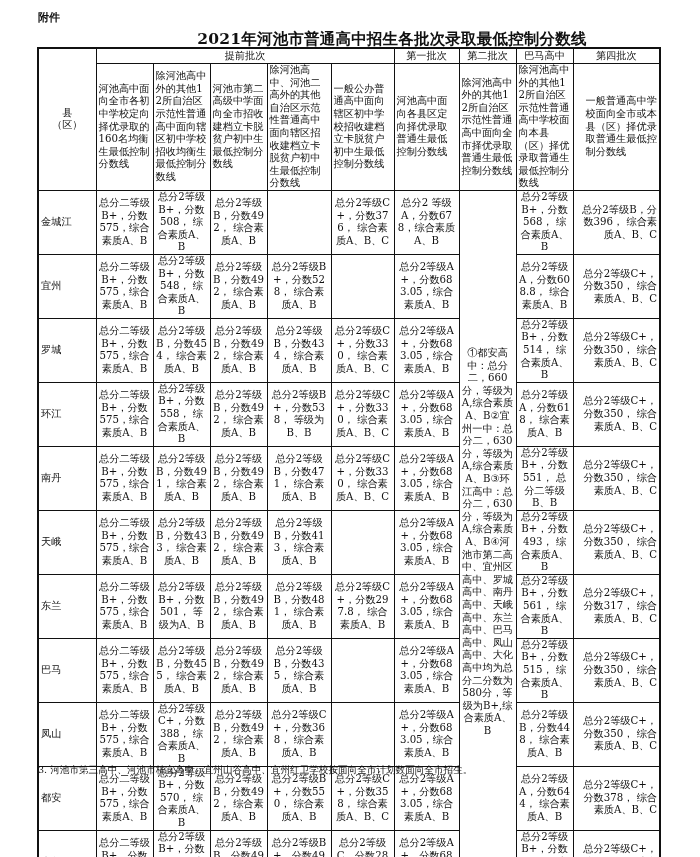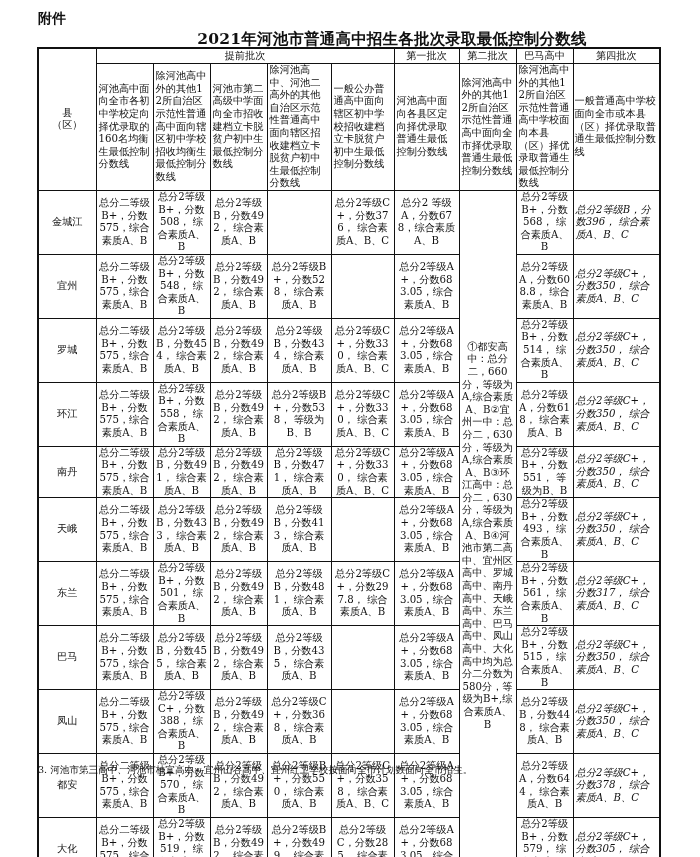--- a/index.html
+++ b/index.html
@@ -1,30 +1,30 @@
 <!DOCTYPE html>
 <html><head>
 <meta charset="utf-8">
 <style>
   html, body { margin: 0; padding: 0; background: #ffffff; }
   body { width: 700px; height: 857px; position: relative; overflow: hidden;
          font-family: "DejaVu Serif", "Liberation Serif", serif; color: #111; }
-  .attach { position: absolute; left: 38px; top: 10px; font-size: 14px; font-weight: bold; }
+  .attach { position: absolute; left: 38px; top: 10px; font-size: 11px; font-weight: bold; }
   .title { position: absolute; left: 0; width: 700px; top: 29px; text-align: center;
            font-size: 15.5px; font-weight: bold; letter-spacing: 0.2px; padding-left: 42px; }
   table.grid { position: absolute; left: 37px; top: 47px; border-collapse: collapse;
                table-layout: fixed; width: 622px; border: 2px solid #111; }
   table.grid td { border: 1.5px solid #111; padding: 0 2px; vertical-align: middle;
                   font-size: 10.2px; line-height: 12.6px; word-break: break-all; }
   .h1 td { height: 14px; text-align: center; font-size: 9.5px; line-height: 12px; }
   .h2 td { height: 102px; text-align: left; font-size: 9.6px; line-height: 12.2px; vertical-align: middle; }
   td.county-head { text-align: center; font-size: 10.5px; line-height: 14px; }
-  td.county { text-align: center; font-size: 11px; height: 50px; }
+  td.county { text-align: left; font-size: 11px; height: 50px; }
   td.cell { text-align: center; }
-  td.wide { text-align: left; font-style: italic; }
+  td.wide { text-align: right; }
   td.merged { text-align: center; vertical-align: top; padding-top: 16px; font-size: 10.2px; line-height: 12.4px; }
   .notes { position: absolute; left: 38px; top: 764px; width: 600px; font-size: 9.6px; line-height: 12.5px; }
   .notes p { margin: 0; }
   .notes .n1 { margin-bottom: 14px; }
 </style>
 </head>
 <body>
 
 <div class="attach">附件</div>
 <div class="title">2021年河池市普通高中招生各批次录取最低控制分数线</div>
@@ -54,21 +54,21 @@
     </tr>
     <tr class="h2">
       <td>河池高中面向全市各初中学校定向择优录取的160名均衡生最低控制分数线</td>
       <td>除河池高中外的其他12所自治区示范性普通高中面向辖区初中学校招收均衡生最低控制分数线</td>
       <td>河池市第二高级中学面向全市招收建档立卡脱贫户初中生最低控制分数线</td>
       <td>除河池高中、河池二高外的其他自治区示范性普通高中面向辖区招收建档立卡脱贫户初中生最低控制分数线</td>
       <td>一般公办普通高中面向辖区初中学校招收建档立卡脱贫户初中生最低控制分数线</td>
       <td>河池高中面向各县区定向择优录取普通生最低控制分数线</td>
       <td>除河池高中外的其他12所自治区示范性普通高中面向全市择优录取普通生最低控制分数线</td>
       <td>除河池高中外的其他12所自治区示范性普通高中学校面向本县（区）择优录取普通生最低控制分数线</td>
-      <td style="padding-left:1px">一般普通高中学校面向全市或本县（区）择优录取普通生最低控制分数线</td>
+      <td style="padding-left:12px">一般普通高中学校面向全市或本县（区）择优录取普通生最低控制分数线</td>
     </tr>
   <tr>
         <td class="county">金城江</td>
         <td class="cell">总分二等级B+，分数575，综合素质A、B</td>
         <td class="cell">总分2等级B+，分数508， 综合素质A、B</td>
         <td class="cell">总分2等级B，分数492， 综合素质A、B</td>
         <td class="cell"></td>
         <td class="cell">总分2等级C+，分数376， 综合素质A、B、C</td>
         <td class="cell">总分2 等级A，分数678，综合素质A、B</td>
         <td class="merged" rowspan="11">①都安高中：总分二，660分，等级为A,综合素质A、B②宜州一中：总分二，630分，等级为A,综合素质A、B③环江高中：总分二，630分，等级为A,综合素质A、B④河池市第二高中、宜州区高中、罗城高中、南丹高中、天峨高中、东兰高中、巴马高中、凤山高中、大化高中均为总分二分数为580分，等级为B+,综合素质A、B</td>
@@ -109,38 +109,38 @@
         <td class="wide">总分2等级C+，分数350， 综合素质A、B、C</td>
       </tr>
       <tr>
         <td class="county">南丹</td>
         <td class="cell">总分二等级B+，分数575，综合素质A、B</td>
         <td class="cell">总分2等级B，分数491， 综合素质A、B</td>
         <td class="cell">总分2等级B，分数492， 综合素质A、B</td>
         <td class="cell">总分2等级B，分数471， 综合素质A、B</td>
         <td class="cell">总分2等级C+，分数330， 综合素质A、B、C</td>
         <td class="cell">总分2等级A+，分数683.05，综合素质A、B</td>
-        <td class="cell">总分2等级B+，分数551， 等级为B、B</td>
+        <td class="cell">总分2等级B+，分数551， 总分二等级B、B</td>
         <td class="wide">总分2等级C+，分数350， 综合素质A、B、C</td>
       </tr>
       <tr>
         <td class="county">天峨</td>
         <td class="cell">总分二等级B+，分数575，综合素质A、B</td>
         <td class="cell">总分2等级B，分数433， 综合素质A、B</td>
         <td class="cell">总分2等级B，分数492， 综合素质A、B</td>
         <td class="cell">总分2等级B，分数413， 综合素质A、B</td>
         <td class="cell"></td>
         <td class="cell">总分2等级A+，分数683.05，综合素质A、B</td>
         <td class="cell">总分2等级B+，分数493， 综合素质A、B</td>
         <td class="wide">总分2等级C+，分数350， 综合素质A、B、C</td>
       </tr>
       <tr>
         <td class="county">东兰</td>
         <td class="cell">总分二等级B+，分数575，综合素质A、B</td>
-        <td class="cell">总分2等级B+，分数501， 综合素质A、B</td>
+        <td class="cell">总分2等级B+，分数501， 等级为A、B</td>
         <td class="cell">总分2等级B，分数492， 综合素质A、B</td>
         <td class="cell">总分2等级B，分数481， 综合素质A、B</td>
         <td class="cell">总分2等级C+，分数297.8， 综合素质A、B</td>
         <td class="cell">总分2等级A+，分数683.05，综合素质A、B</td>
         <td class="cell">总分2等级B+，分数561， 综合素质A、B</td>
         <td class="wide">总分2等级C+，分数317， 综合素质A、B、C</td>
       </tr>
       <tr>
         <td class="county">巴马</td>
         <td class="cell">总分二等级B+，分数575，综合素质A、B</td>

